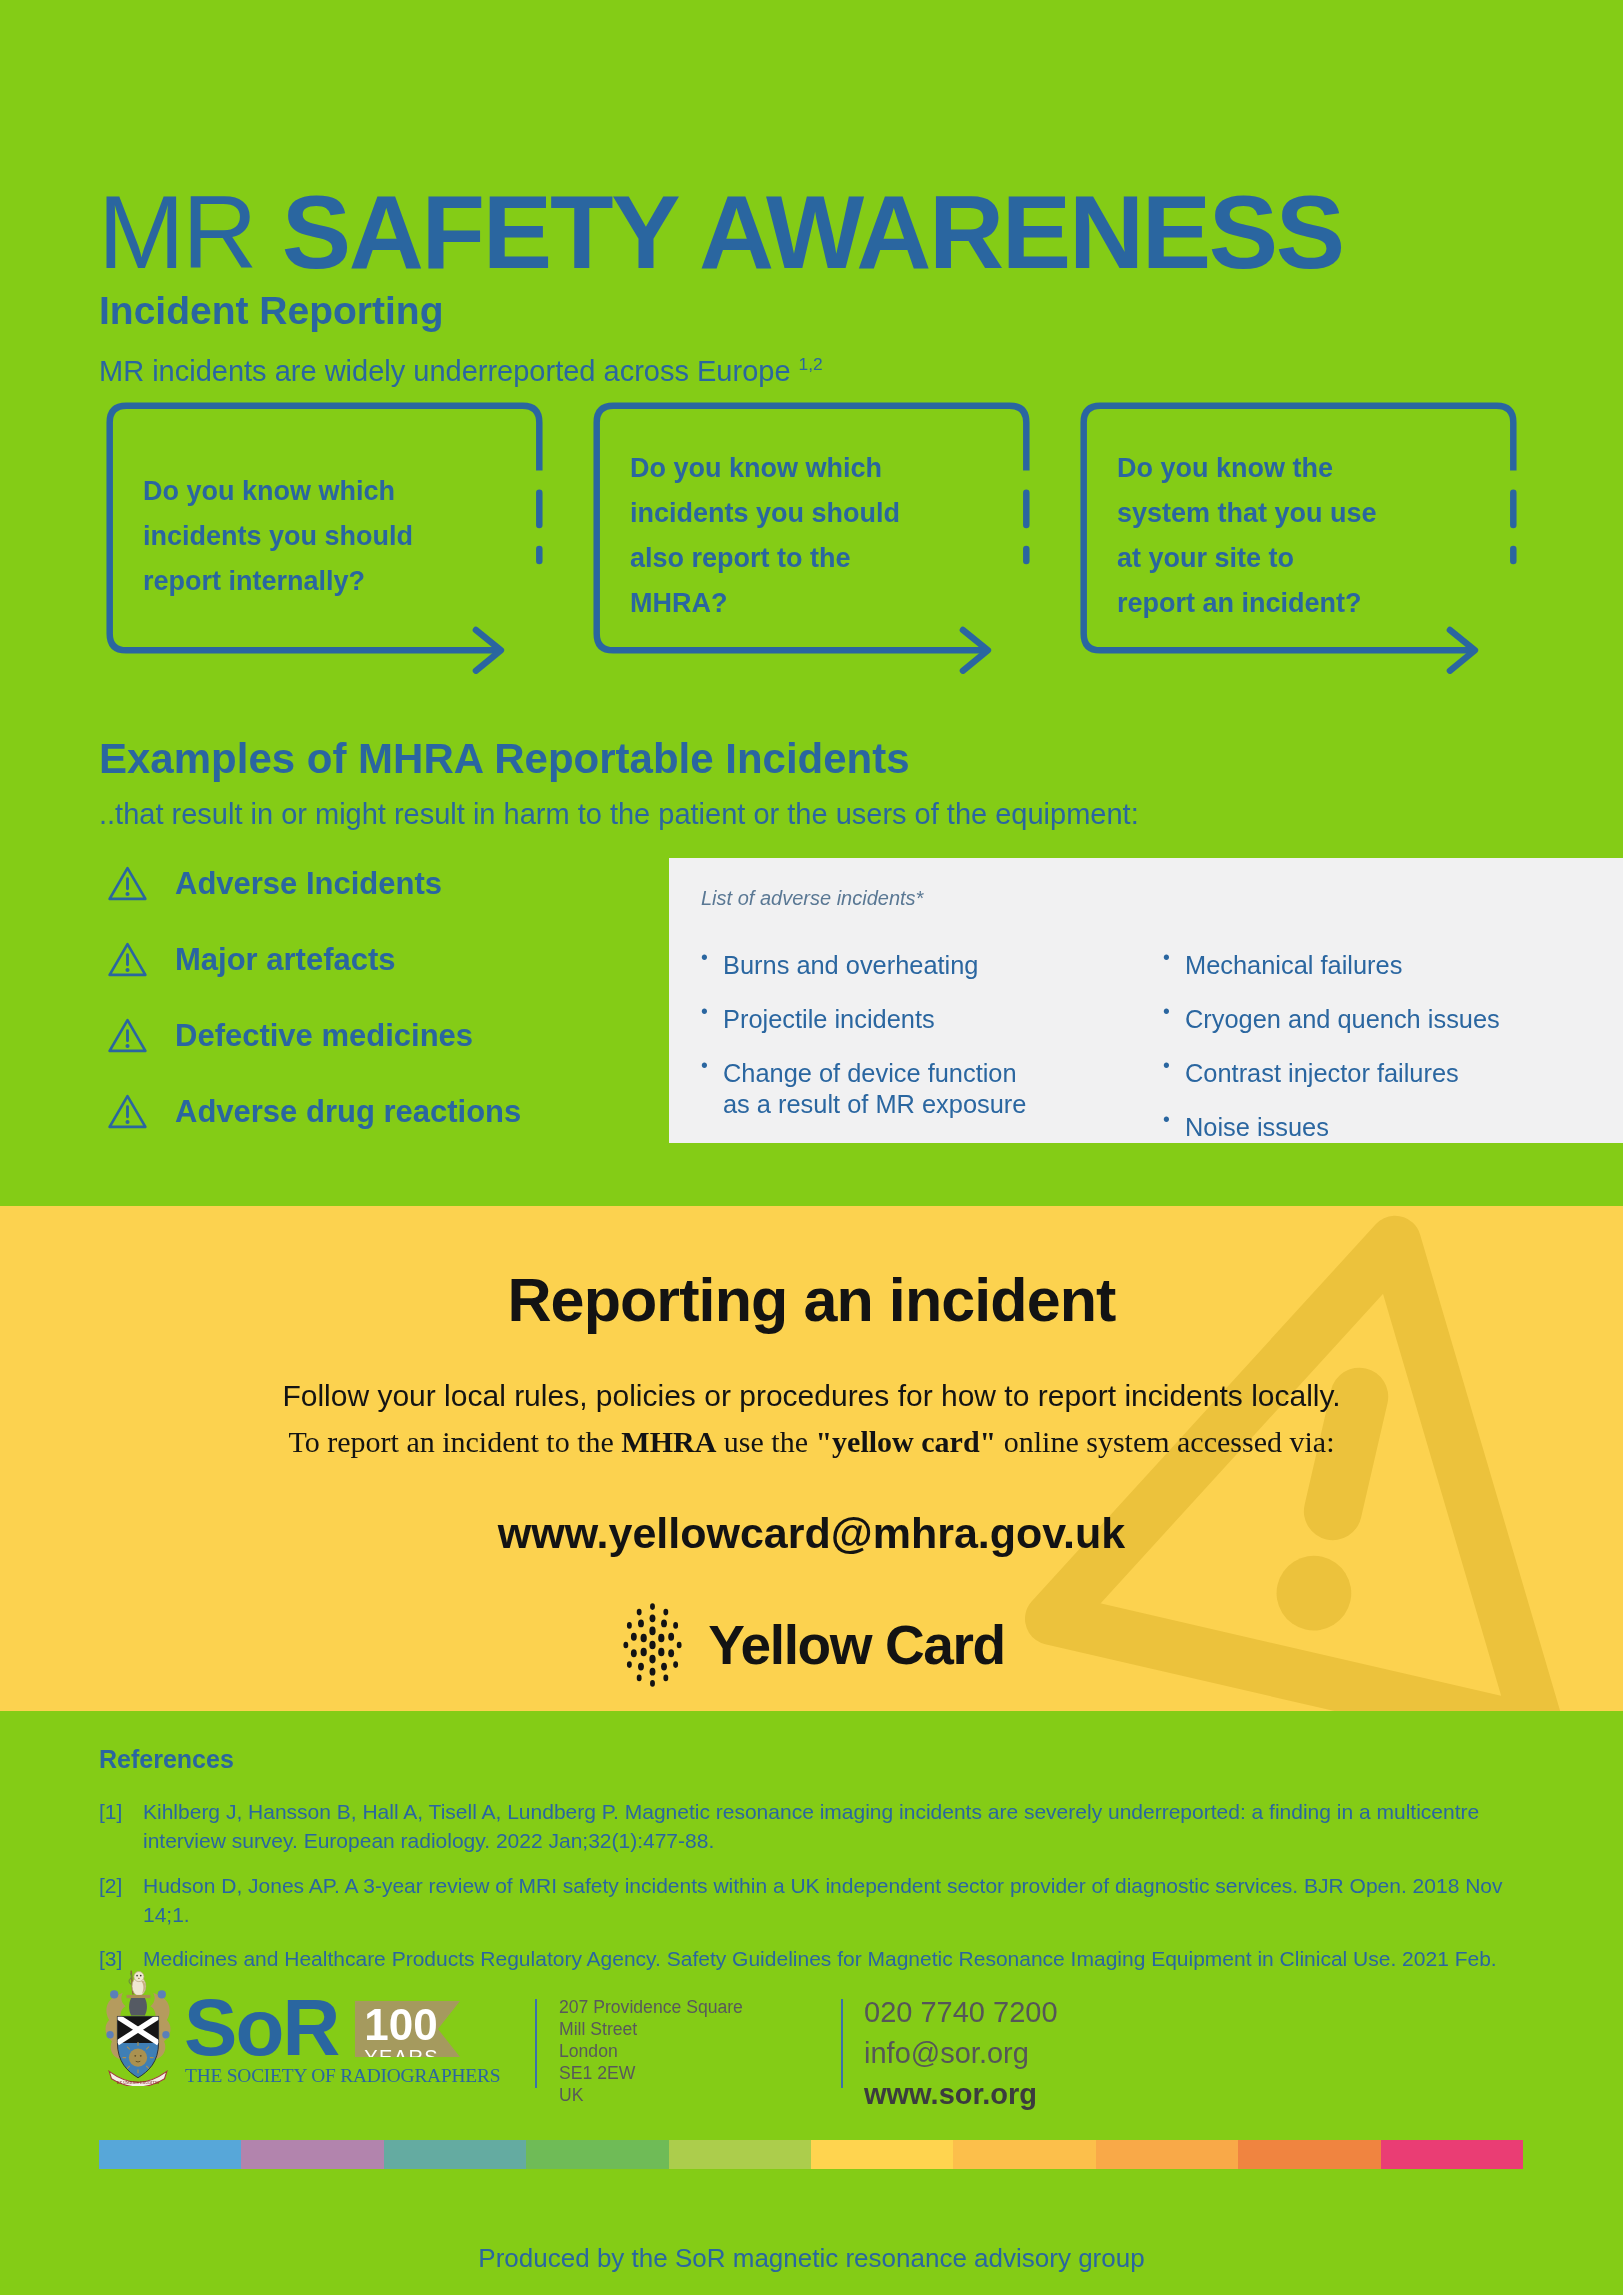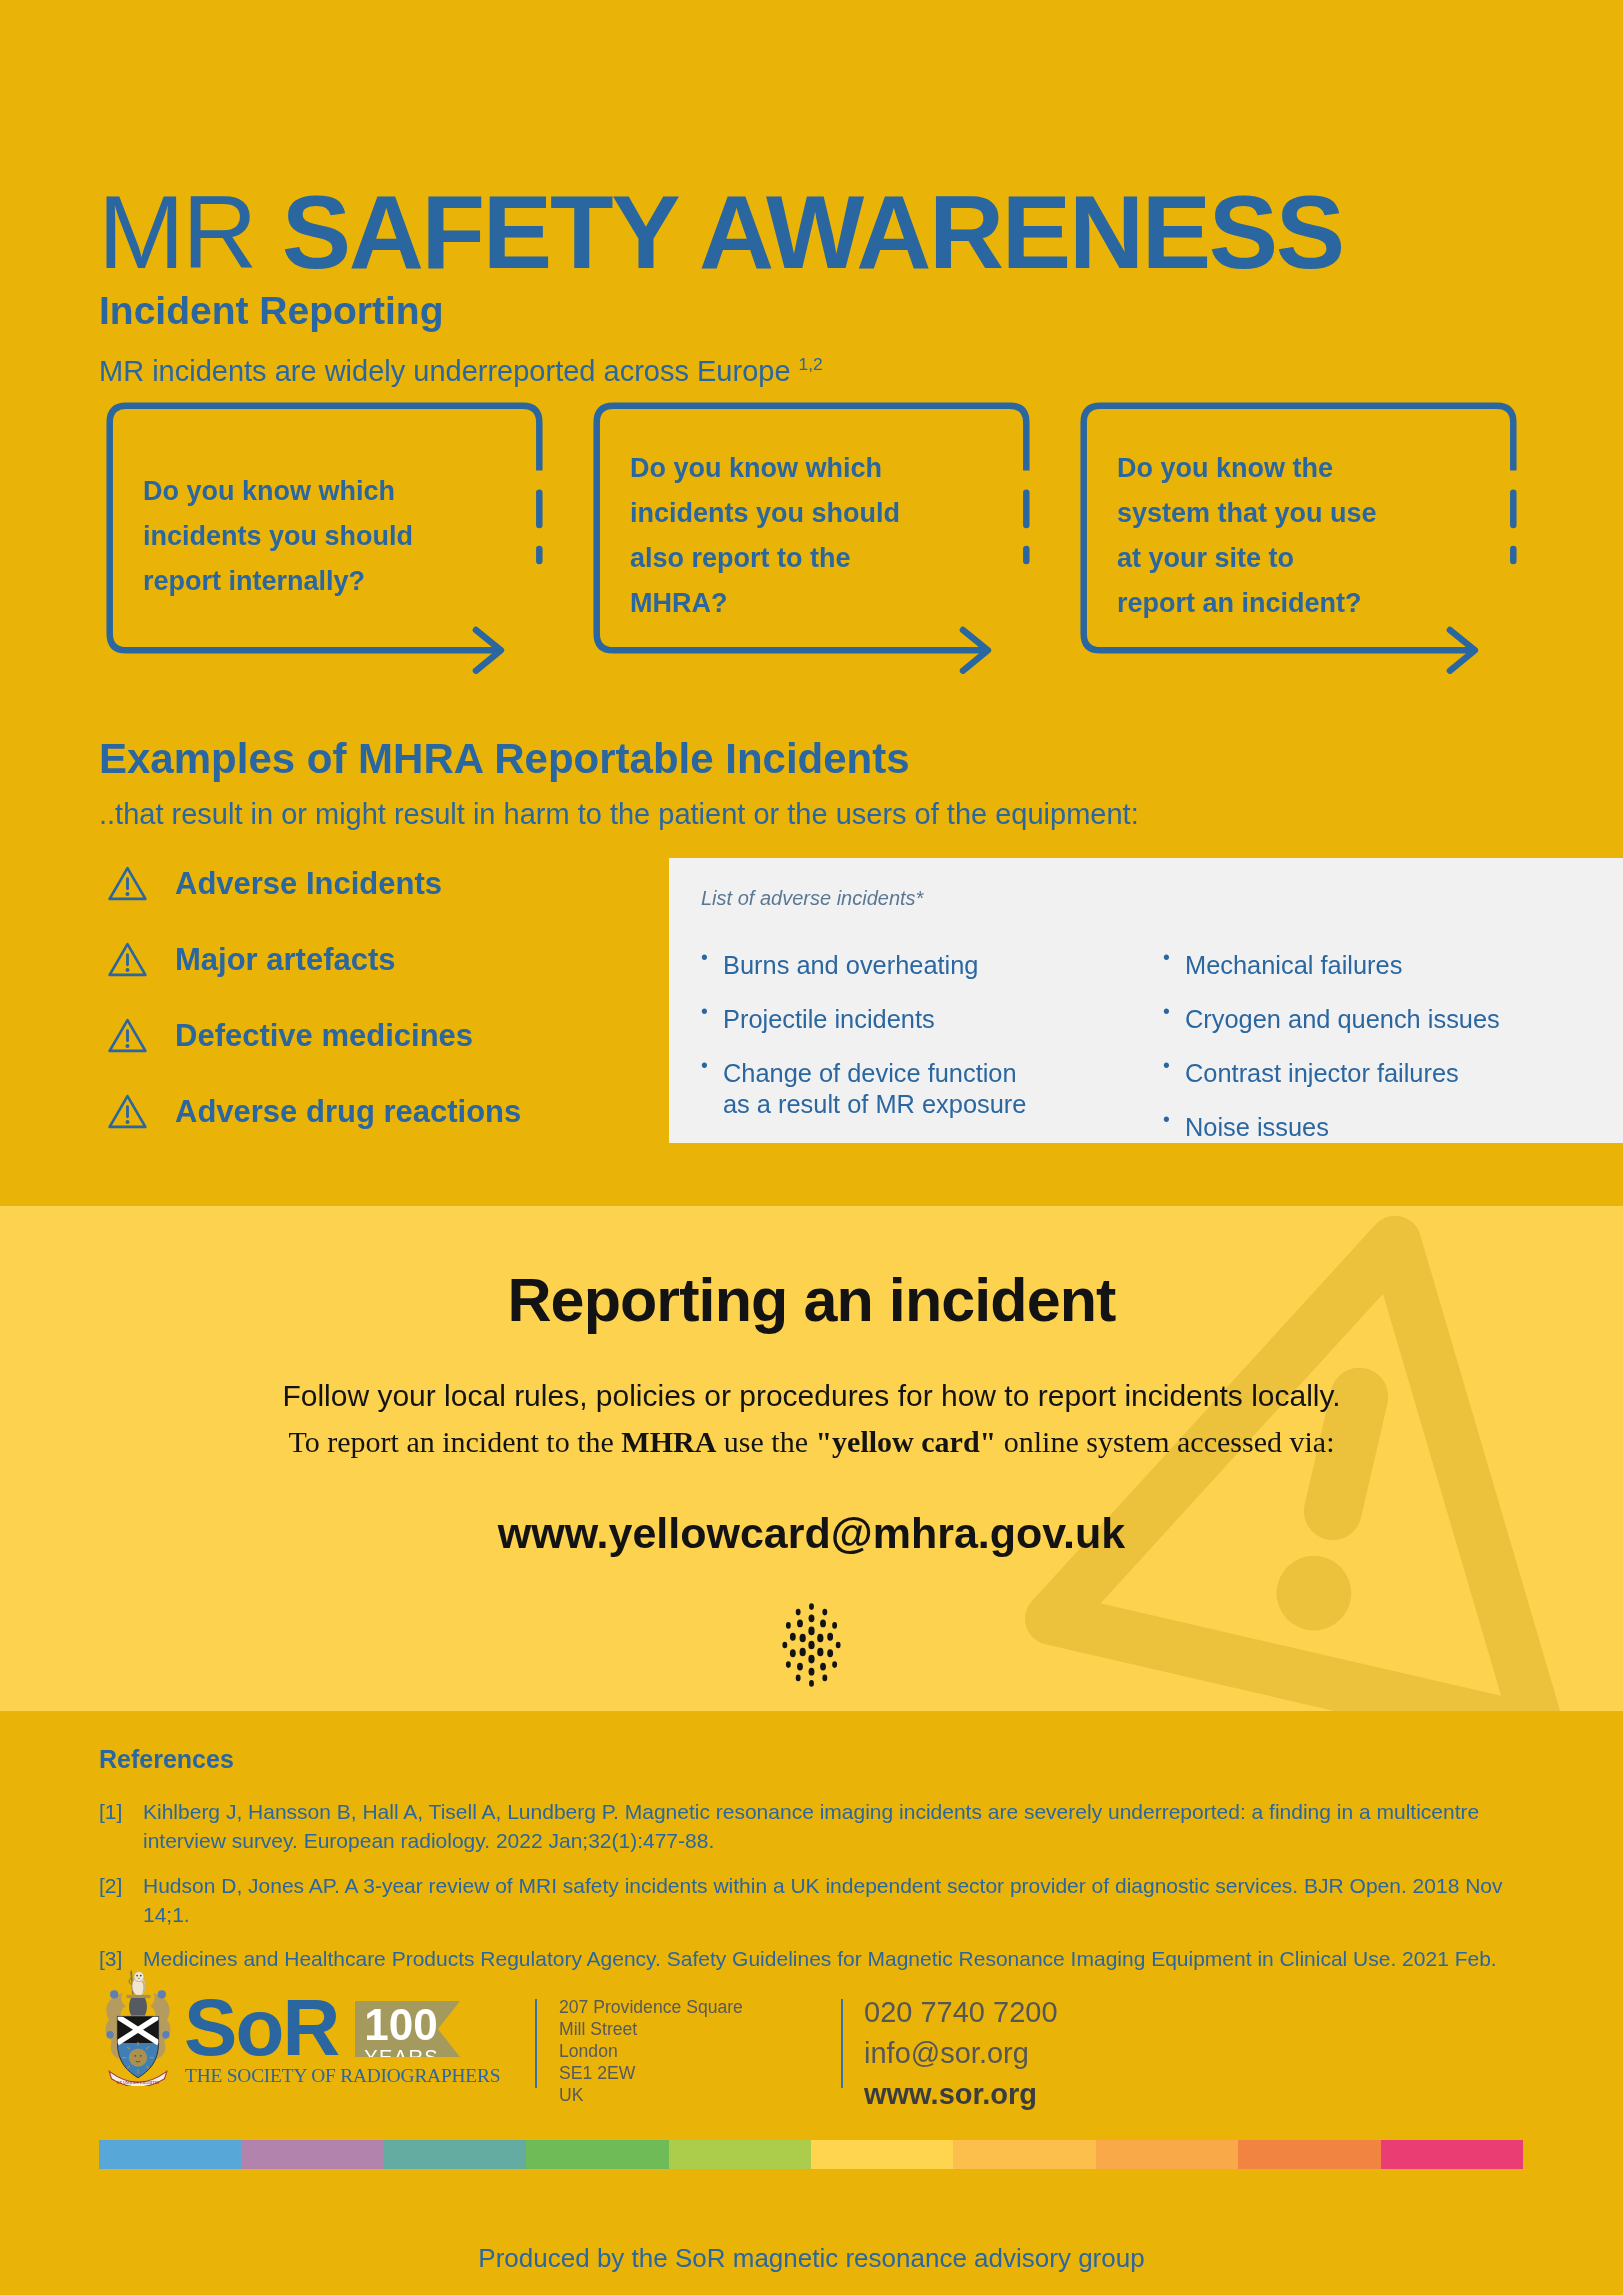--- a/index.html
+++ b/index.html
@@ -1,16 +1,16 @@
 <!DOCTYPE html>
 <html style="font-size:7.4px"><head>
 <meta charset="utf-8">
 <style>
   html,body{margin:0;padding:0;background:#ffffff;}
-  .page{position:relative;width:1623px;height:2295px;background:#eab308;
+  .page{position:relative;width:1623px;height:2295px;background:#84cc16;
         font-family:"Liberation Sans",sans-serif;overflow:hidden;color:#2a66a0;}
 
   
   .title{position:absolute;left:98px;top:110px;font-size:104px;line-height:1;
          letter-spacing:-2.3px;color:#2a66a0;white-space:nowrap;}
   .title .light{font-weight:400;}
   .title .bold{font-weight:700;}
   .subtitle{position:absolute;left:99px;top:257px;font-size:39px;font-weight:700;color:#2a66a0;}
   .lede{position:absolute;left:99px;top:325px;font-size:29px;font-weight:400;color:#2a66a0;}
   .lede sup{font-size:60%;vertical-align:super;}
@@ -219,20 +219,21 @@
             <ellipse cx="21" cy="50" rx="6.2" ry="8.5"></ellipse>
               <ellipse cx="46" cy="16" rx="6.2" ry="8.5"></ellipse>
             <ellipse cx="80" cy="2" rx="6.2" ry="8.5"></ellipse>
               <ellipse cx="114" cy="16" rx="6.2" ry="8.5"></ellipse>
             <ellipse cx="139" cy="50" rx="6.2" ry="8.5"></ellipse>
               <ellipse cx="148" cy="100" rx="6.2" ry="8.5"></ellipse>
             <ellipse cx="139" cy="150" rx="6.2" ry="8.5"></ellipse>
               <ellipse cx="114" cy="184" rx="6.2" ry="8.5"></ellipse>
           </g>
         </svg>
+        <span class="yctext">Yellow Card</span>
       </div>
     </div>
   </section>
 
   <section class="refs">
     <h3>References</h3>
     <div class="refrow">
       <span>[1]</span>
       <span>Kihlberg J, Hansson B, Hall A, Tisell A, Lundberg P. Magnetic resonance imaging incidents are severely underreported: a finding in a multicentre interview survey. European radiology. 2022 Jan;32(1):477-88.</span>
     </div>

